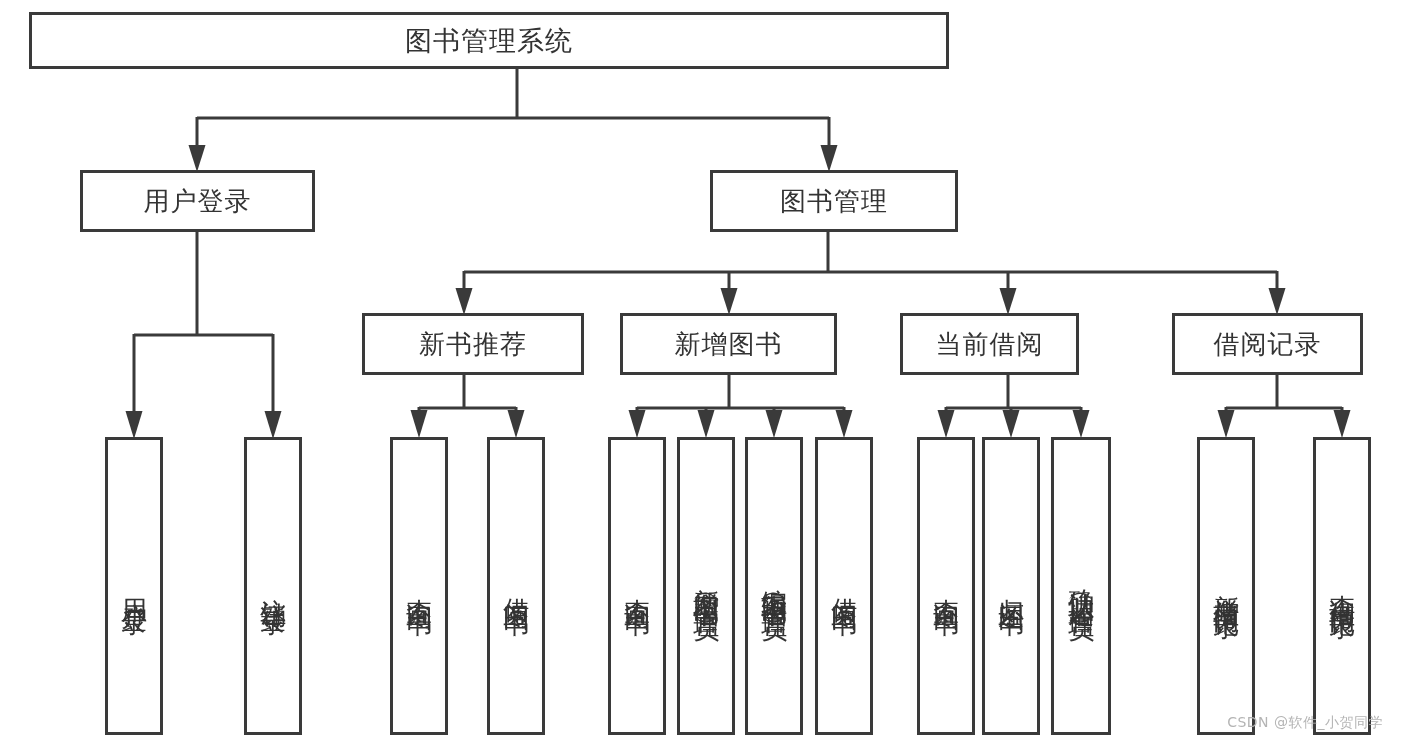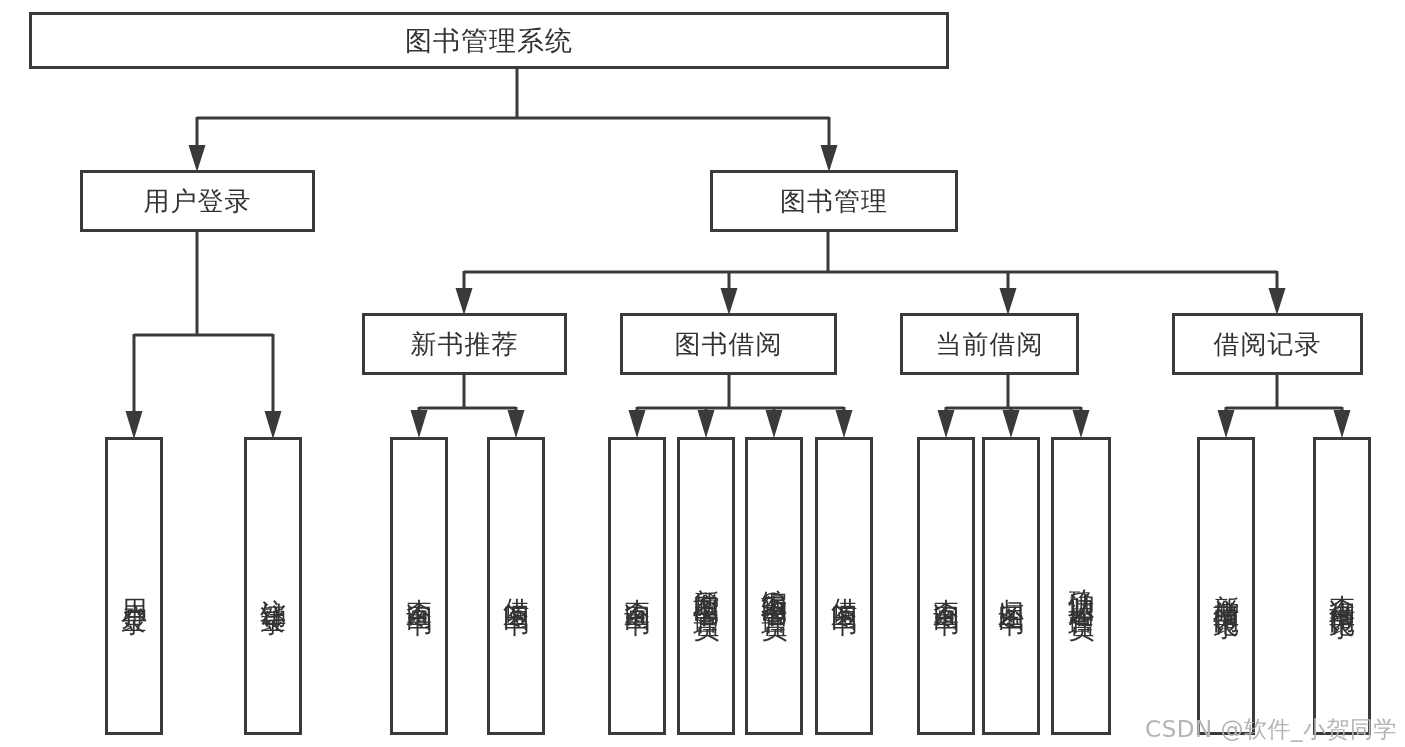--- a/index.html
+++ b/index.html
@@ -41,22 +41,22 @@
   .leaf .vlabel{
     writing-mode:vertical-rl;
     text-orientation:mixed;
     font-size:26px;
     letter-spacing:4px;
     line-height:1.05;
   }
   .watermark{
     position:absolute;
     top:714px;
-    right:8px;
-    font-size:23px;
+    right:22px;
+    font-size:14px;
     letter-spacing:0.5px;
     color:var(--watermark);
     z-index:6;
     white-space:nowrap;
   }
 </style>
 </head>
 <body>
 
 <div class="canvas">
@@ -108,25 +108,25 @@
     <span class="title-label">图书管理系统</span>
   </div>
 
   <div class="node" style="left:80px;top:170px;width:235px;height:62px">
     <span class="hlabel">用户登录</span>
   </div>
   <div class="node" style="left:710px;top:170px;width:248px;height:62px">
     <span class="hlabel">图书管理</span>
   </div>
 
-  <div class="node" style="left:362px;top:313px;width:205px;height:62px">
+  <div class="node" style="left:362px;top:313px;width:222px;height:62px">
     <span class="hlabel">新书推荐</span>
   </div>
   <div class="node" style="left:620px;top:313px;width:217px;height:62px">
-    <span class="hlabel">图书借阅</span>
+    <span class="hlabel">新增图书</span>
   </div>
   <div class="node" style="left:900px;top:313px;width:179px;height:62px">
     <span class="hlabel">当前借阅</span>
   </div>
   <div class="node" style="left:1172px;top:313px;width:191px;height:62px">
     <span class="hlabel">借阅记录</span>
   </div>
 
   <div class="node leaf" style="left:105px;top:437px;width:58px;height:298px">
     <span class="vlabel">用户登录</span>

